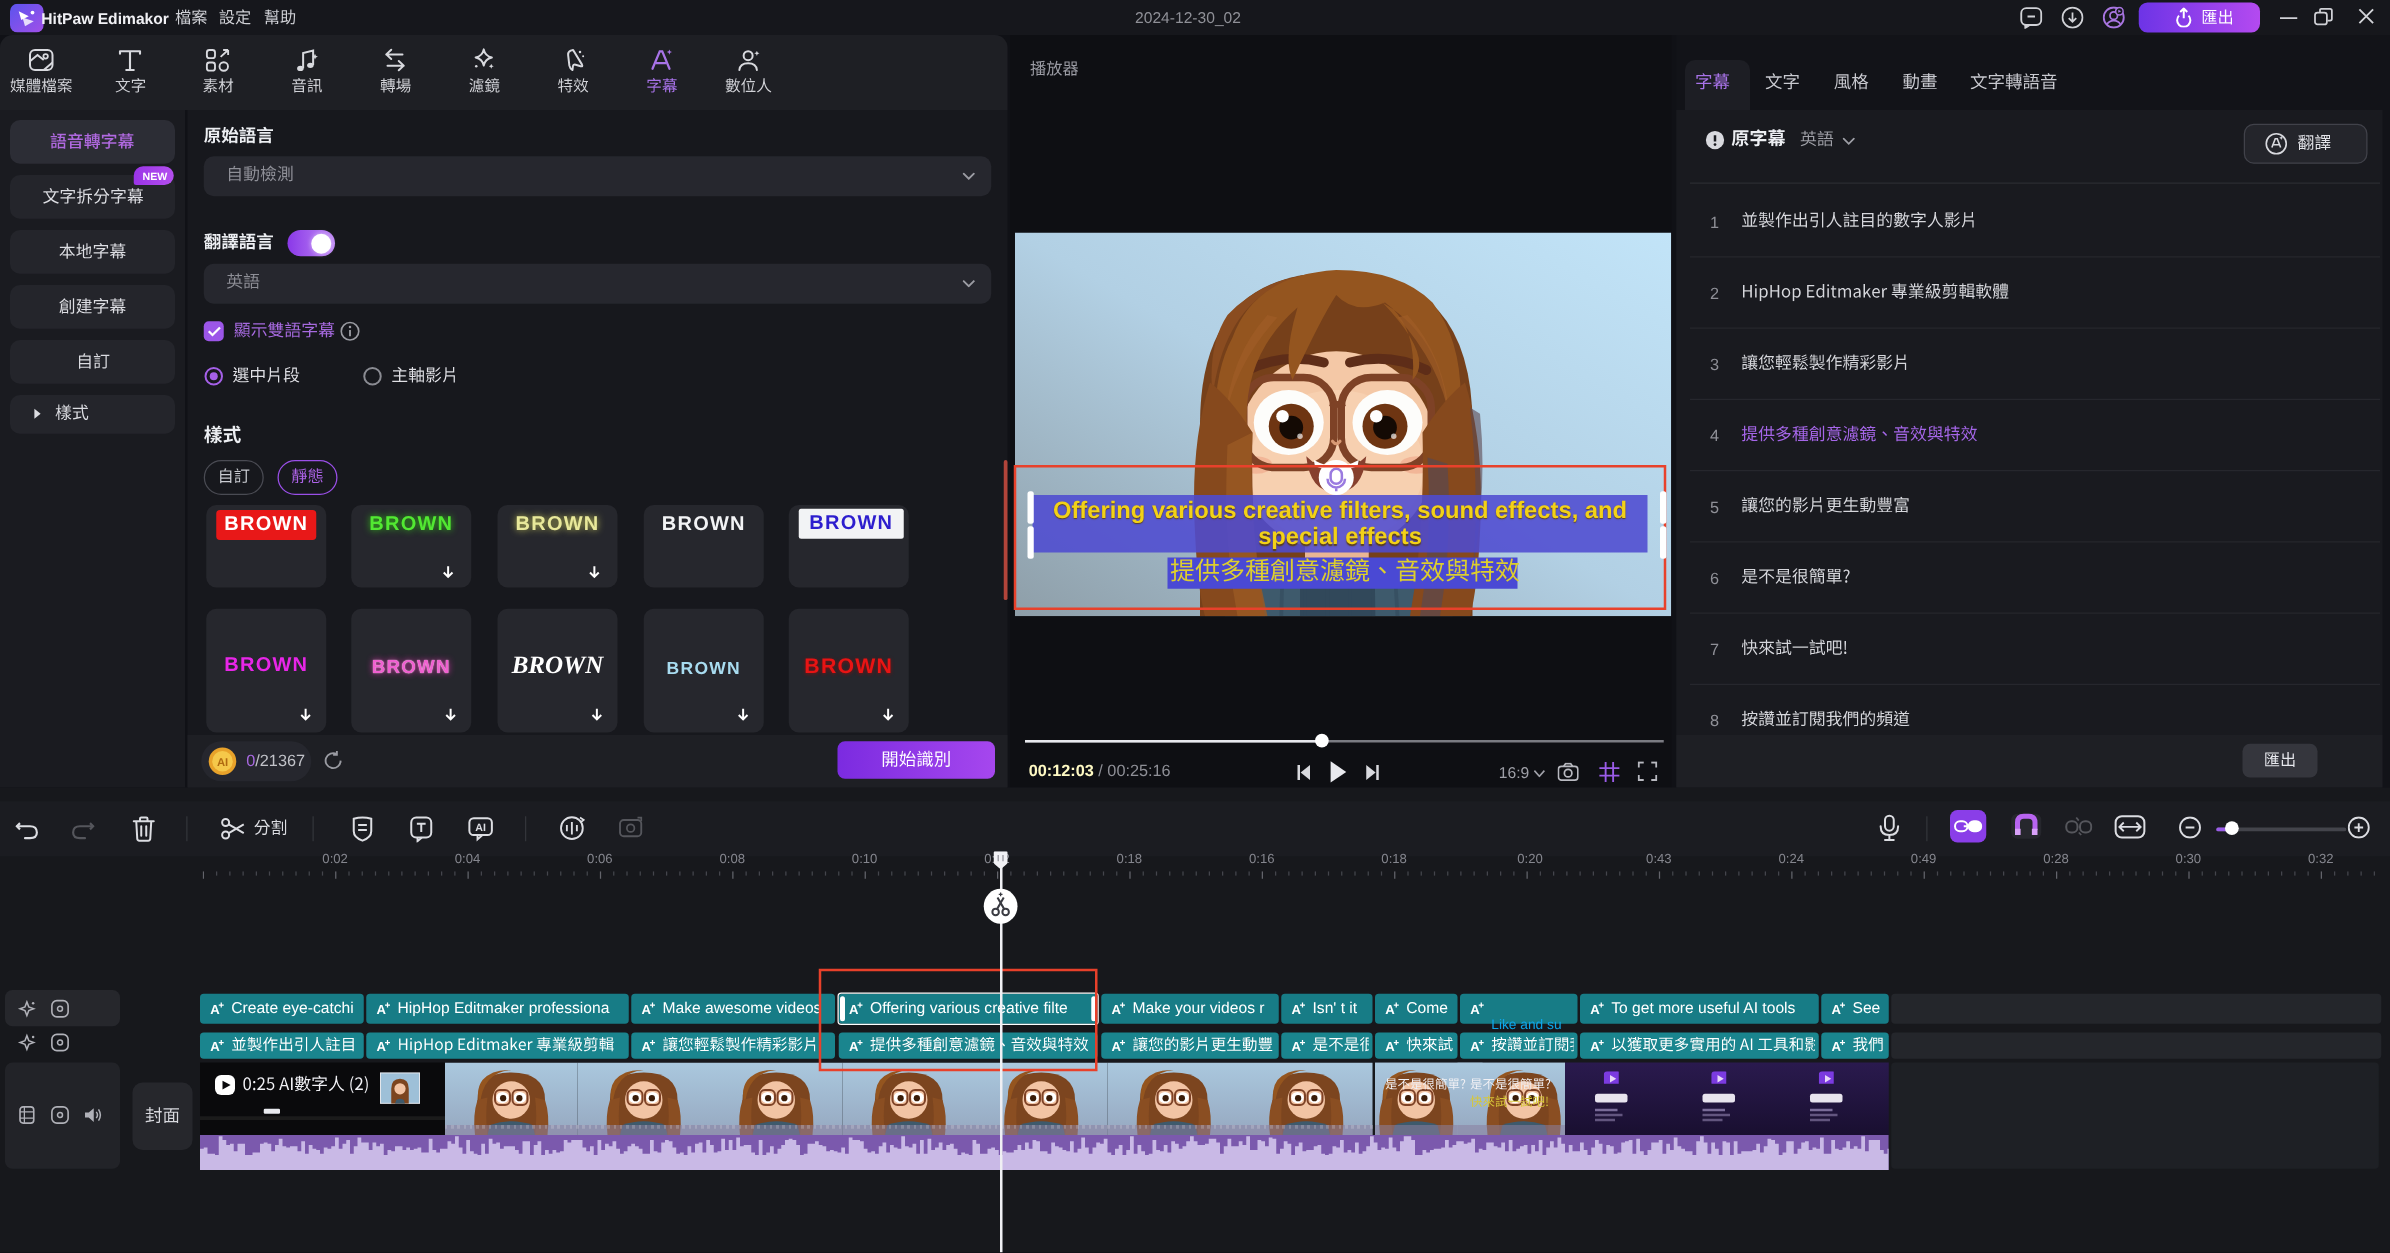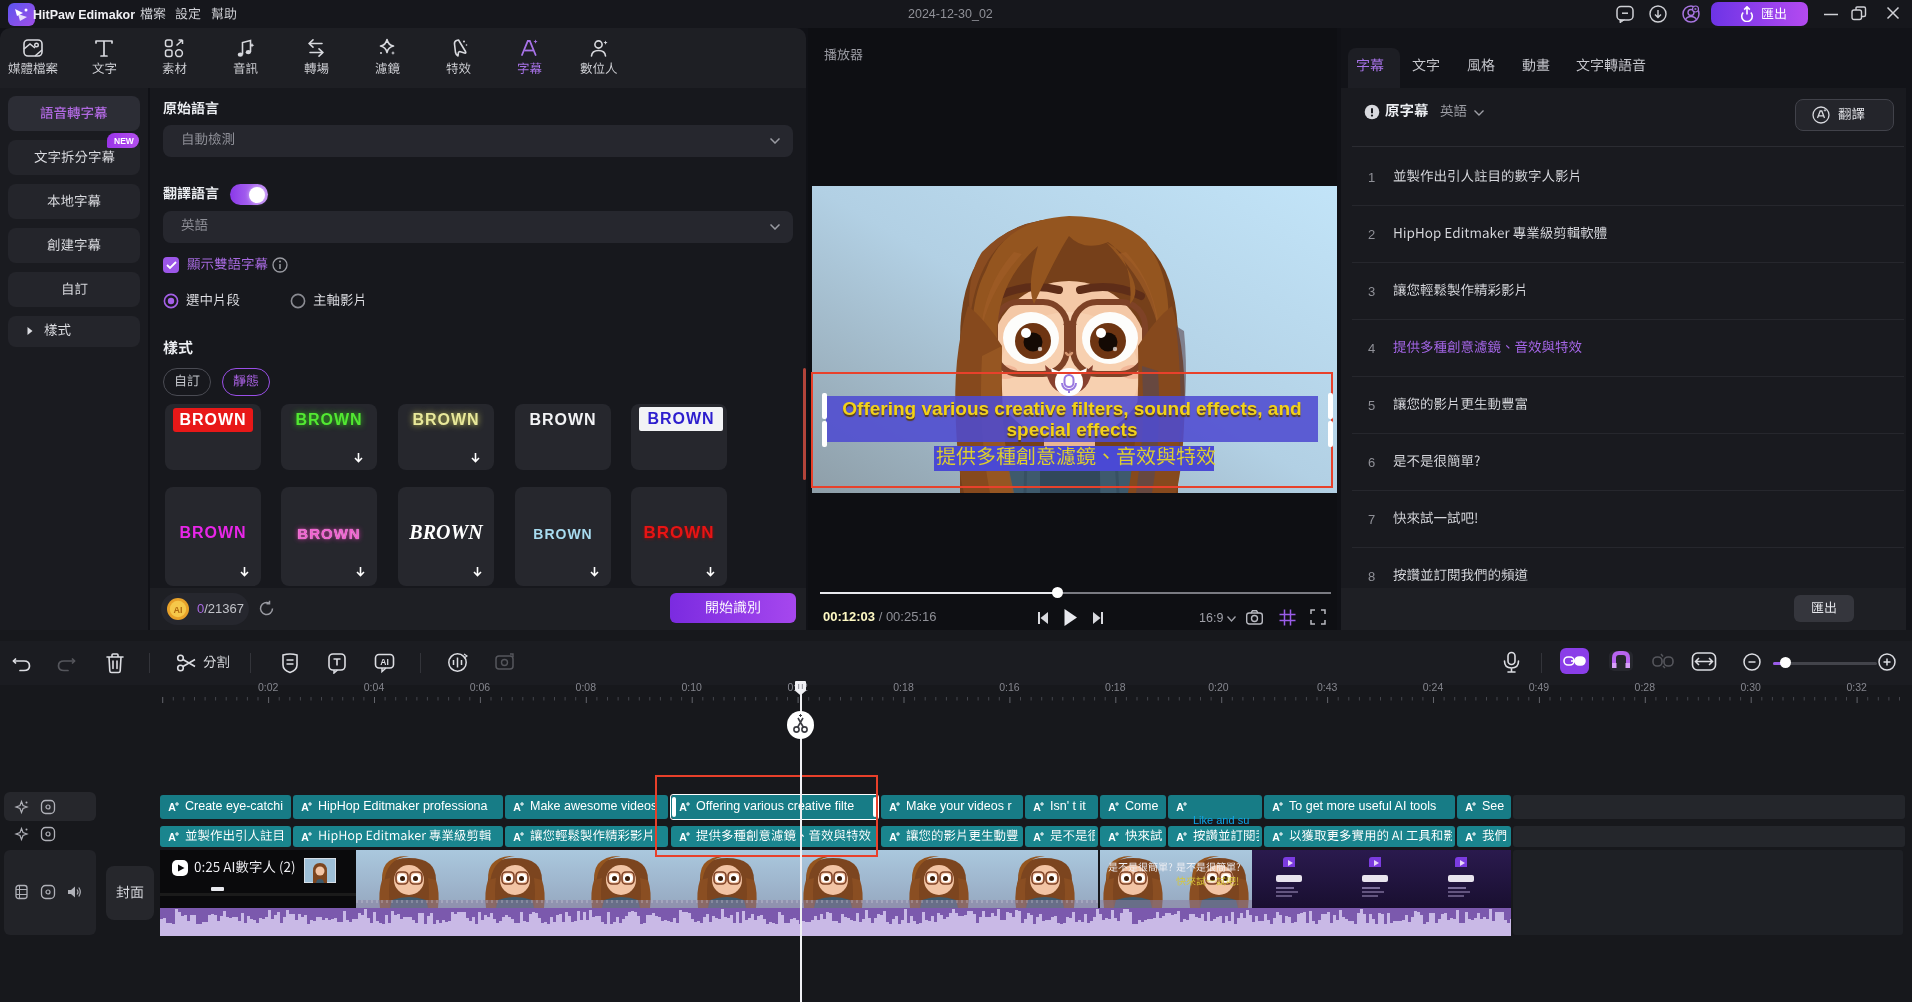--- a/index.html
+++ b/index.html
@@ -755,21 +755,21 @@
   </svg>
 <div class="abs" style="left:255.1px;top:681px;font-size:10.5px;color:#85868e;white-space:nowrap;width:26px;text-align:center">0:02</div>
 <div class="abs" style="left:361px;top:681px;font-size:10.5px;color:#85868e;white-space:nowrap;width:26px;text-align:center">0:04</div>
 <div class="abs" style="left:466.9px;top:681px;font-size:10.5px;color:#85868e;white-space:nowrap;width:26px;text-align:center">0:06</div>
 <div class="abs" style="left:572.8px;top:681px;font-size:10.5px;color:#85868e;white-space:nowrap;width:26px;text-align:center">0:08</div>
 <div class="abs" style="left:678.7px;top:681px;font-size:10.5px;color:#85868e;white-space:nowrap;width:26px;text-align:center">0:10</div>
 <div class="abs" style="left:784.6px;top:681px;font-size:10.5px;color:#85868e;white-space:nowrap;width:26px;text-align:center">0:12</div>
 <div class="abs" style="left:890.5px;top:681px;font-size:10.5px;color:#85868e;white-space:nowrap;width:26px;text-align:center">0:18</div>
 <div class="abs" style="left:996.4px;top:681px;font-size:10.5px;color:#85868e;white-space:nowrap;width:26px;text-align:center">0:16</div>
 <div class="abs" style="left:1102.3px;top:681px;font-size:10.5px;color:#85868e;white-space:nowrap;width:26px;text-align:center">0:18</div>
-<div class="abs" style="left:1208.2px;top:681px;font-size:10.5px;color:#85868e;white-space:nowrap;width:26px;text-align:left">0:20</div>
+<div class="abs" style="left:1208.2px;top:681px;font-size:10.5px;color:#85868e;white-space:nowrap;width:26px;text-align:right">0:20</div>
 <div class="abs" style="left:1314.1px;top:681px;font-size:10.5px;color:#85868e;white-space:nowrap;width:26px;text-align:center">0:43</div>
 <div class="abs" style="left:1420px;top:681px;font-size:10.5px;color:#85868e;white-space:nowrap;width:26px;text-align:center">0:24</div>
 <div class="abs" style="left:1525.9px;top:681px;font-size:10.5px;color:#85868e;white-space:nowrap;width:26px;text-align:center">0:49</div>
 <div class="abs" style="left:1631.8px;top:681px;font-size:10.5px;color:#85868e;white-space:nowrap;width:26px;text-align:center">0:28</div>
 <div class="abs" style="left:1737.7px;top:681px;font-size:10.5px;color:#85868e;white-space:nowrap;width:26px;text-align:center">0:30</div>
 <div class="abs" style="left:1843.6px;top:681px;font-size:10.5px;color:#85868e;white-space:nowrap;width:26px;text-align:center">0:32</div>
 <div class="abs" style="left:4px;top:792px;width:92px;height:29px;background:#26272c;border-radius:6px"></div>
 <svg class="abs" style="left:14px;top:799px;" width="16" height="16" viewBox="0 0 16 16">
     <path d="M6 2 L12 13 M3 13 L9 2" stroke="#b0b1b8" stroke-width="0" opacity="0"></path>
     <path d="M7.5 2.5 L9 6.5 L13 8 L9 9.5 L7.5 13.5 L6 9.5 L2 8 L6 6.5 Z" fill="none" stroke="#b0b1b8" stroke-width="1.2"></path>

